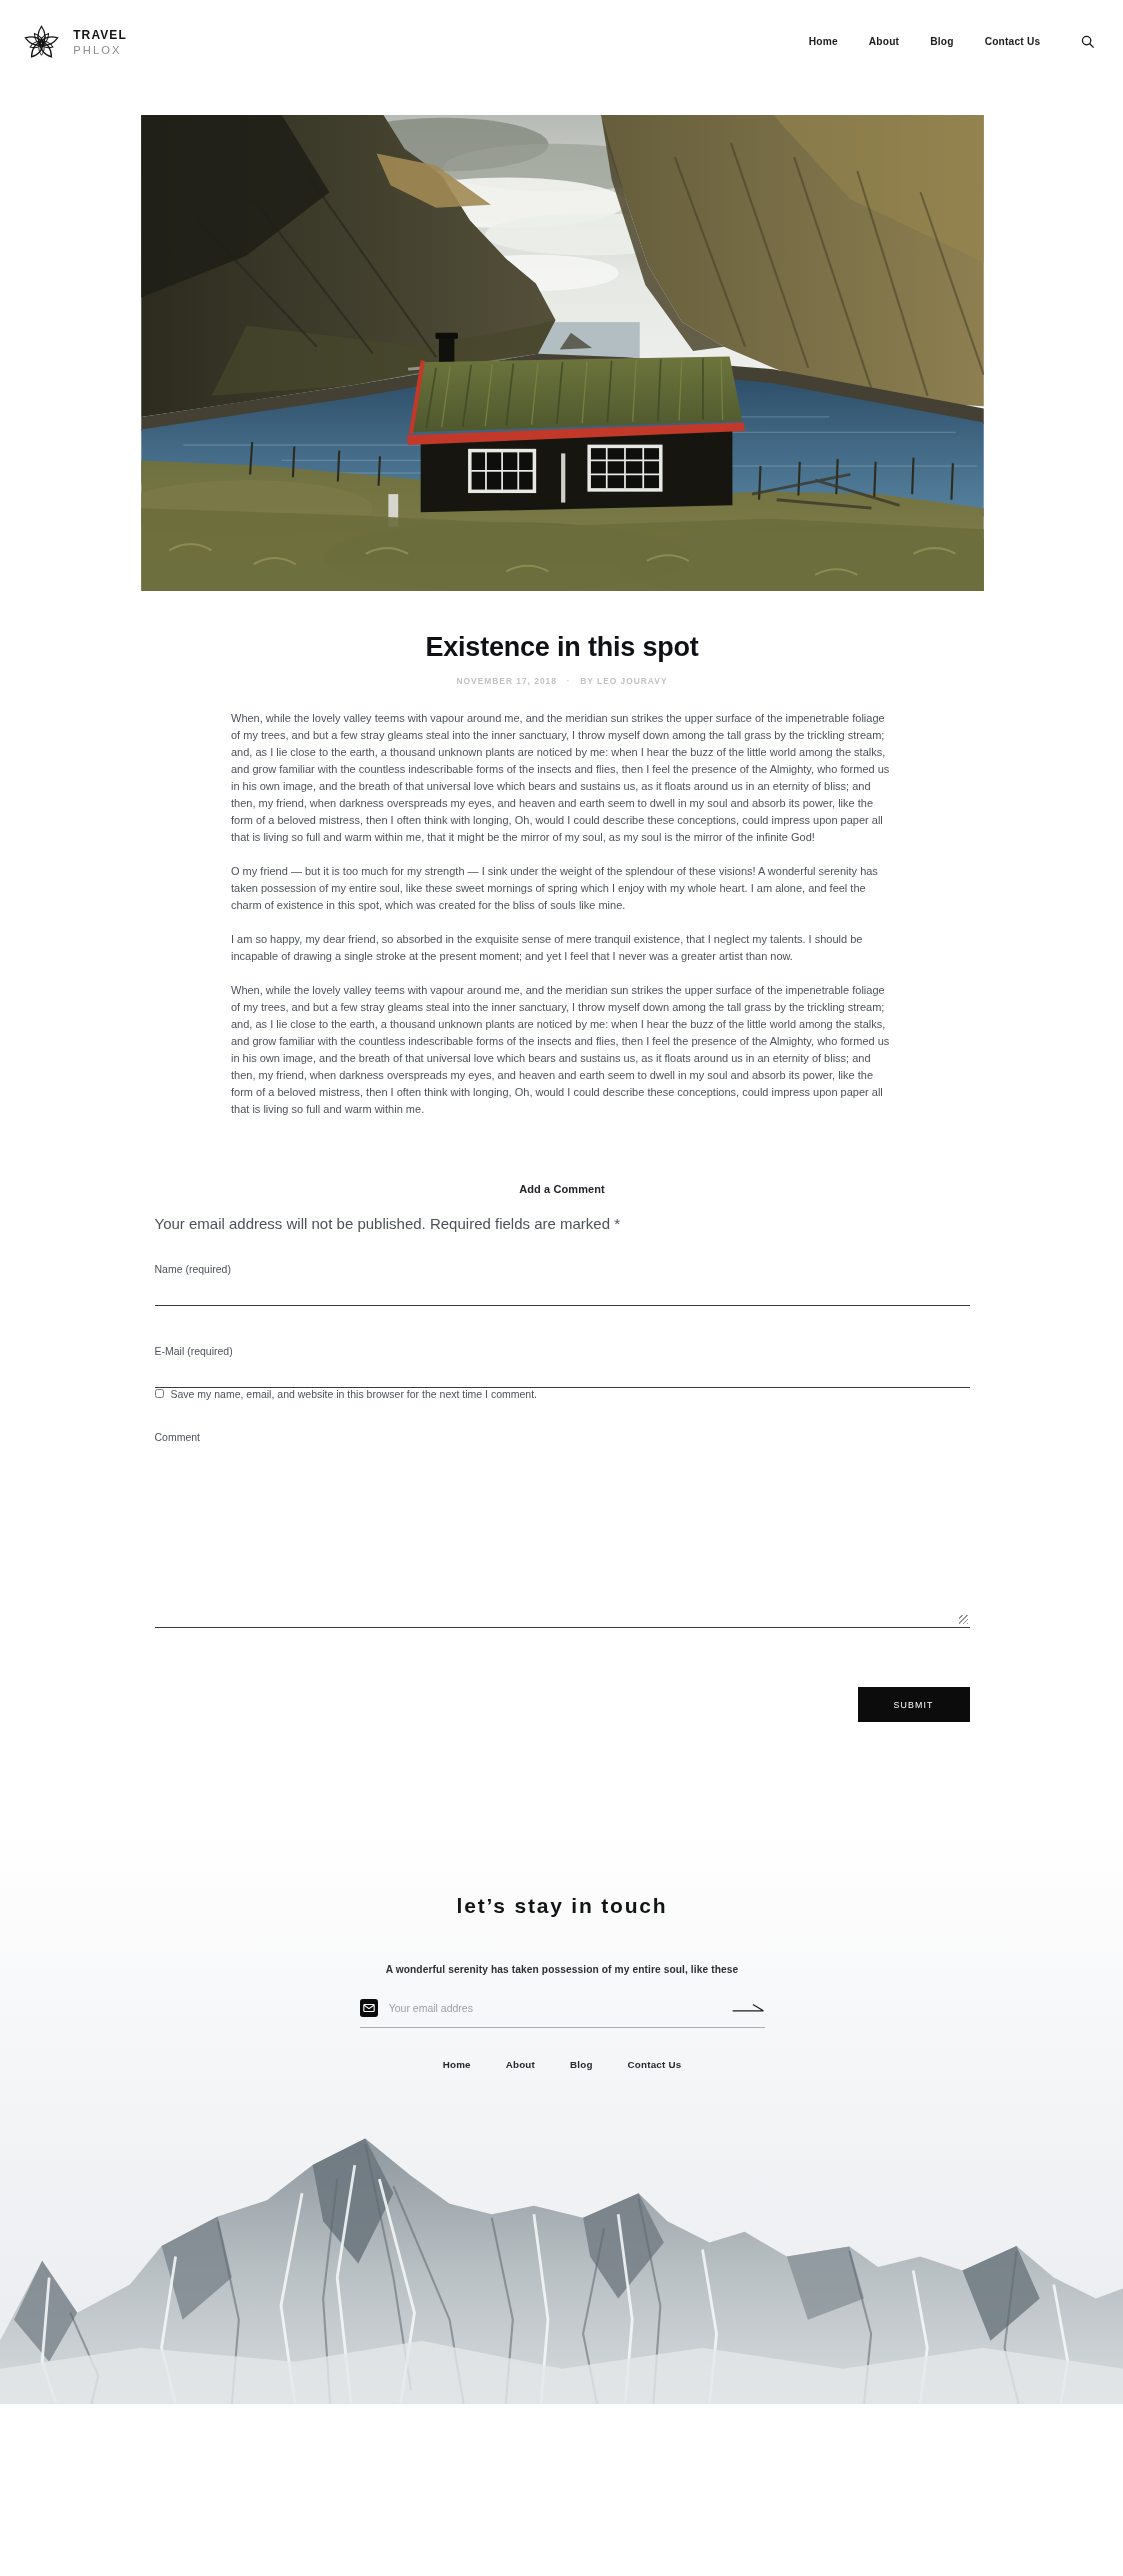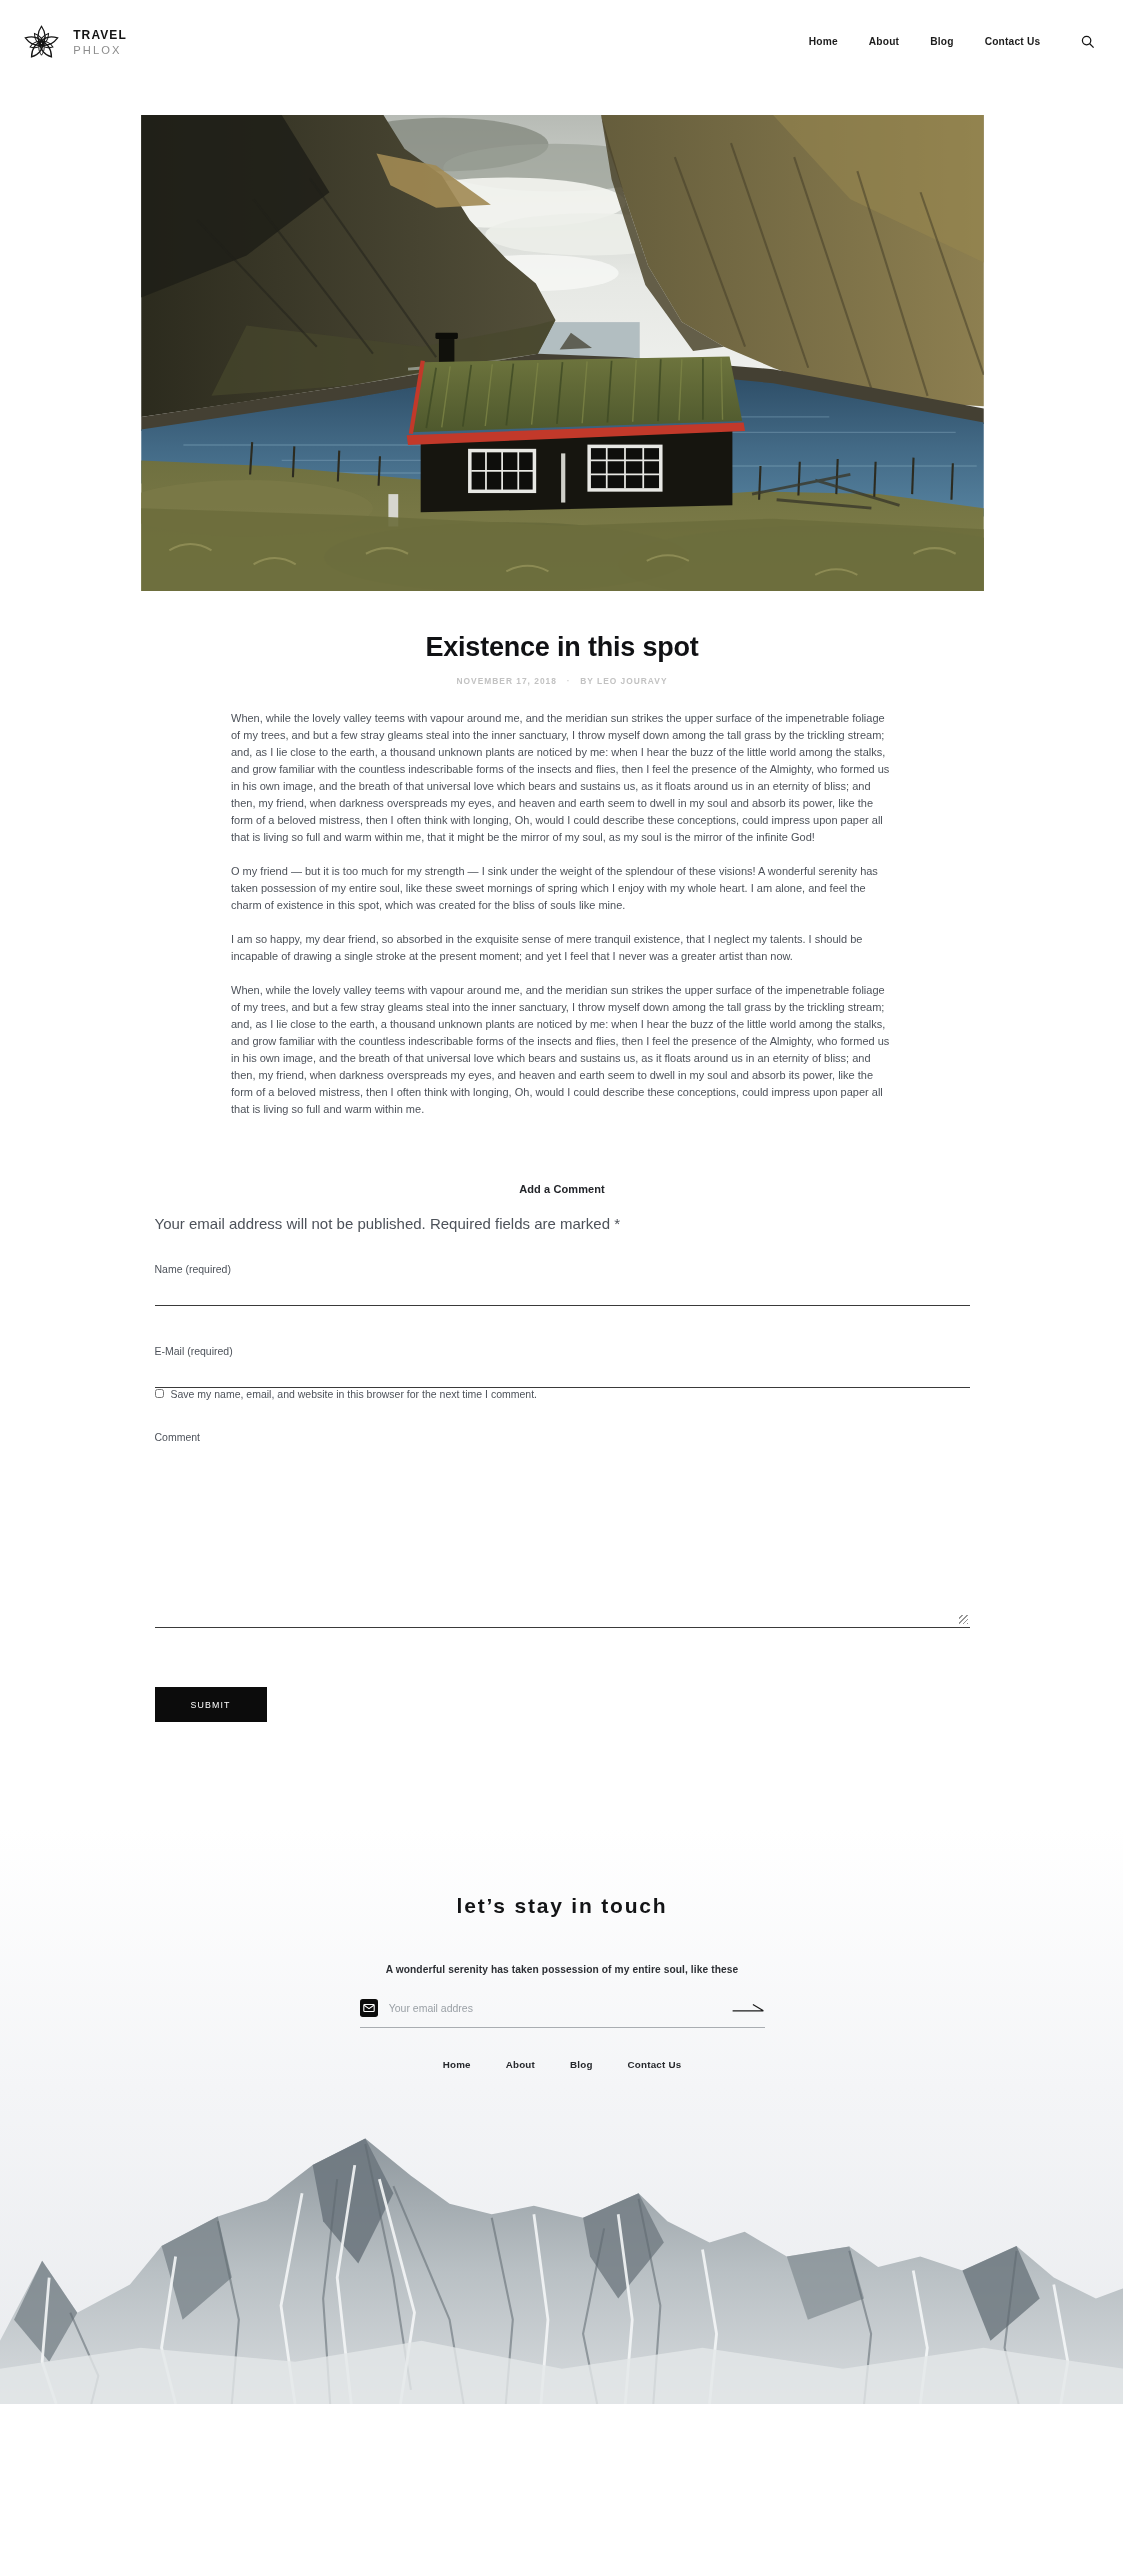--- a/index.html
+++ b/index.html
@@ -37,21 +37,21 @@
   .field:first-of-type { margin-top:31px; }
   .field label { display:block; font-size:10.5px; color:#4d525a; }
   .field input[type=text] { display:block; width:100%; border:none; border-bottom:1.4px solid #3a3a3a; height:31px; font-size:10.5px; background:transparent; outline:none; }
   .check-row { display:flex; align-items:center; gap:7px; font-size:10.5px; color:#4d525a; }
   .check-row input { width:9px; height:9px; accent-color:#fff; cursor:pointer; }
   .comment-label { margin-top:31px; font-size:10.5px; color:#4d525a; }
   .textarea-wrap { position:relative; margin-top:9.8px; }
   .textarea-wrap textarea { display:block; width:100%; height:176px; border:none; border-bottom:1.4px solid #3a3a3a; resize:none; background:transparent; outline:none; font-family:inherit; font-size:10.5px; }
   .grip { position:absolute; right:1.4px; bottom:4.2px; width:9px; height:9px;
           background:repeating-linear-gradient(135deg, transparent 0 2.1px, #8a8a8a 2.1px 3.2px); opacity:.9; }
-  .submit-row { display:flex; justify-content:flex-start; margin-top:59px; }
+  .submit-row { display:flex; justify-content:flex-end; margin-top:59px; }
   .submit-btn { width:112px; height:35px; background:#0c0c0c; color:#fff; border:none; font-size:8.8px; letter-spacing:1.1px; font-family:inherit; cursor:pointer; }
 
   
   .footer { position:relative; margin-top:107px; height:575px; background:linear-gradient(180deg,#ffffff 0%,#f4f5f7 45%,#e9ebee 100%); text-align:center; overflow:hidden; }
   .footer-heading { padding-top:65px; font-size:21px; font-weight:800; letter-spacing:1.8px; color:#141517; }
   .footer-sub { margin-top:46px; font-size:10.2px; font-weight:600; letter-spacing:0.1px; color:#2c2f34; }
   .newsletter { width:405px; margin:24px auto 0; display:flex; align-items:center; gap:11.2px; border-bottom:0.7px solid #a9adb2; padding-bottom:9.8px; }
   .newsletter .env { flex:0 0 auto; display:flex; }
   .newsletter input { flex:1; border:none; background:transparent; outline:none; font-size:10.5px; color:#333; font-family:inherit; }
   .newsletter input::placeholder { color:#9aa0a6; }

